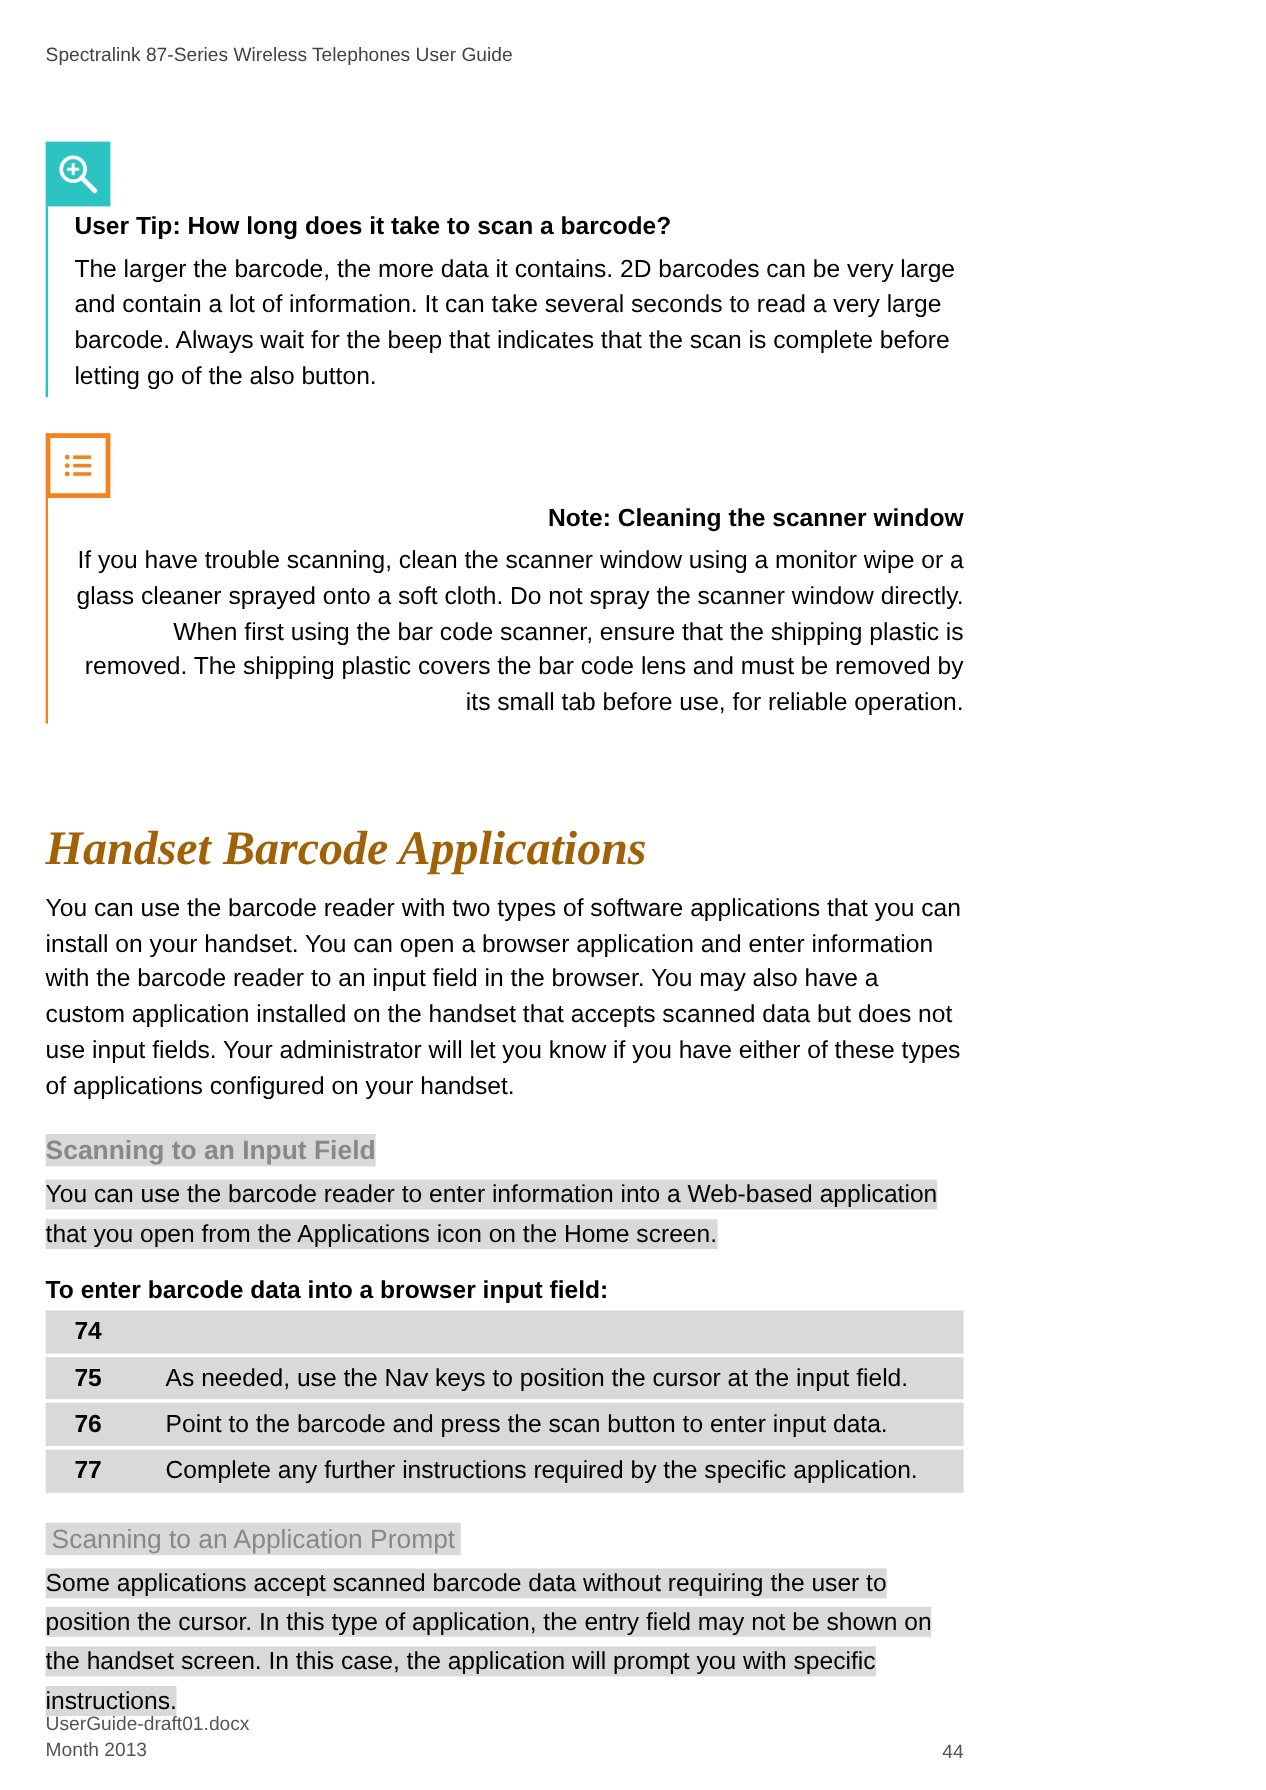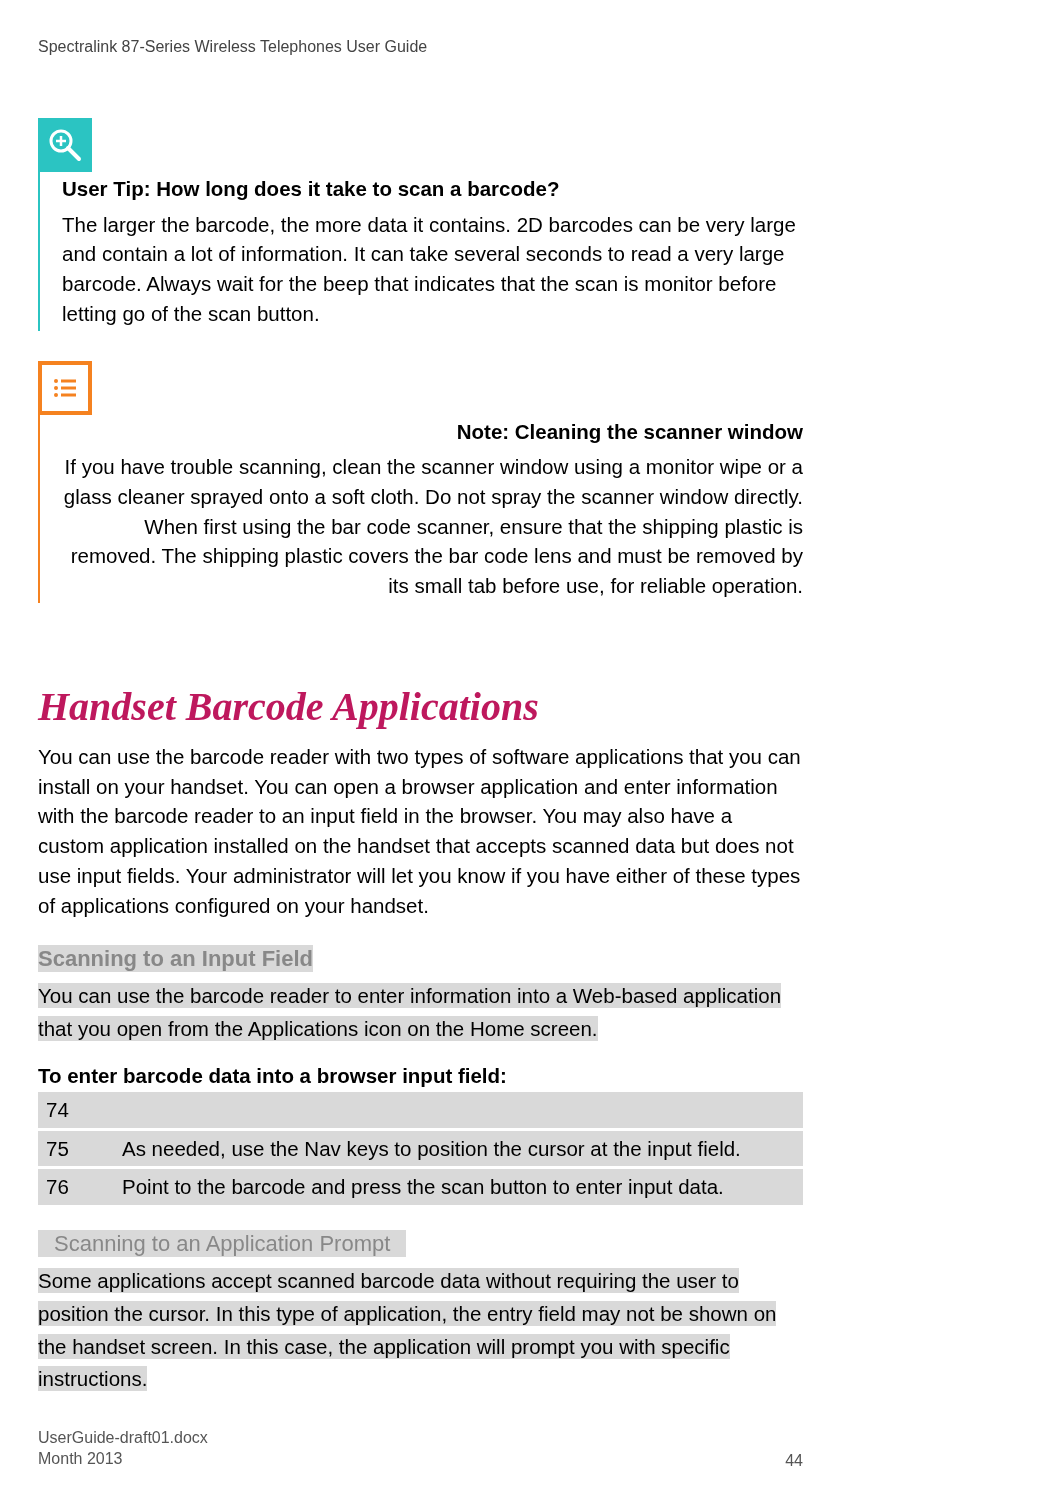--- a/index.html
+++ b/index.html
@@ -78,21 +78,21 @@
     font-size: 20.5px;
     line-height: 1.45;
   }
   .tip-border { border-color: #2bc4c2; }
   .note-border { border-color: #f58220; text-align: right; }
   .callout-title { font-weight: bold; margin-bottom: 6px; }
   .section-heading {
     font-family: Georgia, "Times New Roman", serif;
     font-style: italic;
     font-weight: bold;
-    color: #be185d;
+    color: #a16207;
     font-size: 40px;
     margin-top: 80px;
     margin-bottom: 12px;
   }
   .body-text {
     font-size: 20.5px;
     line-height: 1.45;
     margin-bottom: 22px;
   }
   .subheading {
@@ -101,21 +101,21 @@
     color: #888888;
     background: #d9d9d9;
     display: inline;
     padding: 1px 0;
   }
   .subheading-gray {
     font-size: 22px;
     color: #888888;
     background: #d9d9d9;
     display: inline;
-    padding: 1px 16px;
+    padding: 1px 5px;
   }
   .sub-block { margin-top: 26px; margin-bottom: 8px; }
   .hl-text {
     font-size: 20.5px;
     line-height: 1.6;
     background: #d9d9d9;
     display: inline;
     padding: 1px 0;
   }
   .hl-wrap { margin-bottom: 18px; }
@@ -128,22 +128,22 @@
     display: flex;
     font-size: 20.5px;
     line-height: 1.45;
     margin: 0 0 3px 0;
     background: #d9d9d9;
     padding: 3px 0;
   }
   .step-num {
     width: 76px;
     flex-shrink: 0;
-    font-weight: normal;
-    padding-left: 8px;
+    font-weight: bold;
+    padding-left: 24px;
   }
   .step-text { flex: 1; padding-right: 8px; }
   .footer {
     position: absolute;
     bottom: 22px;
     left: 38px;
     right: 38px;
     display: flex;
     justify-content: space-between;
     font-size: 16px;
@@ -167,21 +167,21 @@
         <svg width="40" height="40" viewBox="0 0 40 40">
           <circle cx="16" cy="16" r="10" fill="none" stroke="#fff" stroke-width="3"></circle>
           <line x1="23" y1="23" x2="34" y2="34" stroke="#fff" stroke-width="4" stroke-linecap="round"></line>
           <line x1="16" y1="11" x2="16" y2="21" stroke="#fff" stroke-width="2.5"></line>
           <line x1="11" y1="16" x2="21" y2="16" stroke="#fff" stroke-width="2.5"></line>
         </svg>
       </div>
     </div>
     <div class="callout-body tip-border">
       <div class="callout-title">User Tip: How long does it take to scan a barcode?</div>
-      <div>The larger the barcode, the more data it contains. 2D barcodes can be very large and contain a lot of information. It can take several seconds to read a very large barcode. Always wait for the beep that indicates that the scan is monitor before letting go of the scan button.</div>
+      <div>The larger the barcode, the more data it contains. 2D barcodes can be very large and contain a lot of information. It can take several seconds to read a very large barcode. Always wait for the beep that indicates that the scan is complete before letting go of the also button.</div>
     </div>
   </div>
 
   <div class="callout">
     <div class="callout-icon-col">
       <div class="callout-icon note-icon-bg">
         <svg width="34" height="34" viewBox="0 0 34 34">
           <circle cx="8" cy="10" r="2" fill="#f58220"></circle>
           <rect x="13" y="8.5" width="15" height="3" fill="#f58220"></rect>
           <circle cx="8" cy="17" r="2" fill="#f58220"></circle>
@@ -214,20 +214,24 @@
         <div class="step-num">74</div>
       </div>
       <div class="step-row">
         <div class="step-num">75</div>
         <div class="step-text">As needed, use the Nav keys to position the cursor at the input field.</div>
       </div>
       <div class="step-row">
         <div class="step-num">76</div>
         <div class="step-text">Point to the barcode and press the scan button to enter input data.</div>
       </div>
+      <div class="step-row">
+        <div class="step-num">77</div>
+        <div class="step-text">Complete any further instructions required by the specific application.</div>
+      </div>
     </div>
 
   <div class="sub-block" style="margin-top:26px;">
     <span class="subheading-gray">Scanning to an Application Prompt</span>
   </div>
   <div class="hl-wrap">
     <span class="hl-text">Some applications accept scanned barcode data without requiring the user to position the cursor. In this type of application, the entry field may not be shown on the handset screen. In this case, the application will prompt you with specific instructions.</span>
   </div>
 
   <div class="footer">

